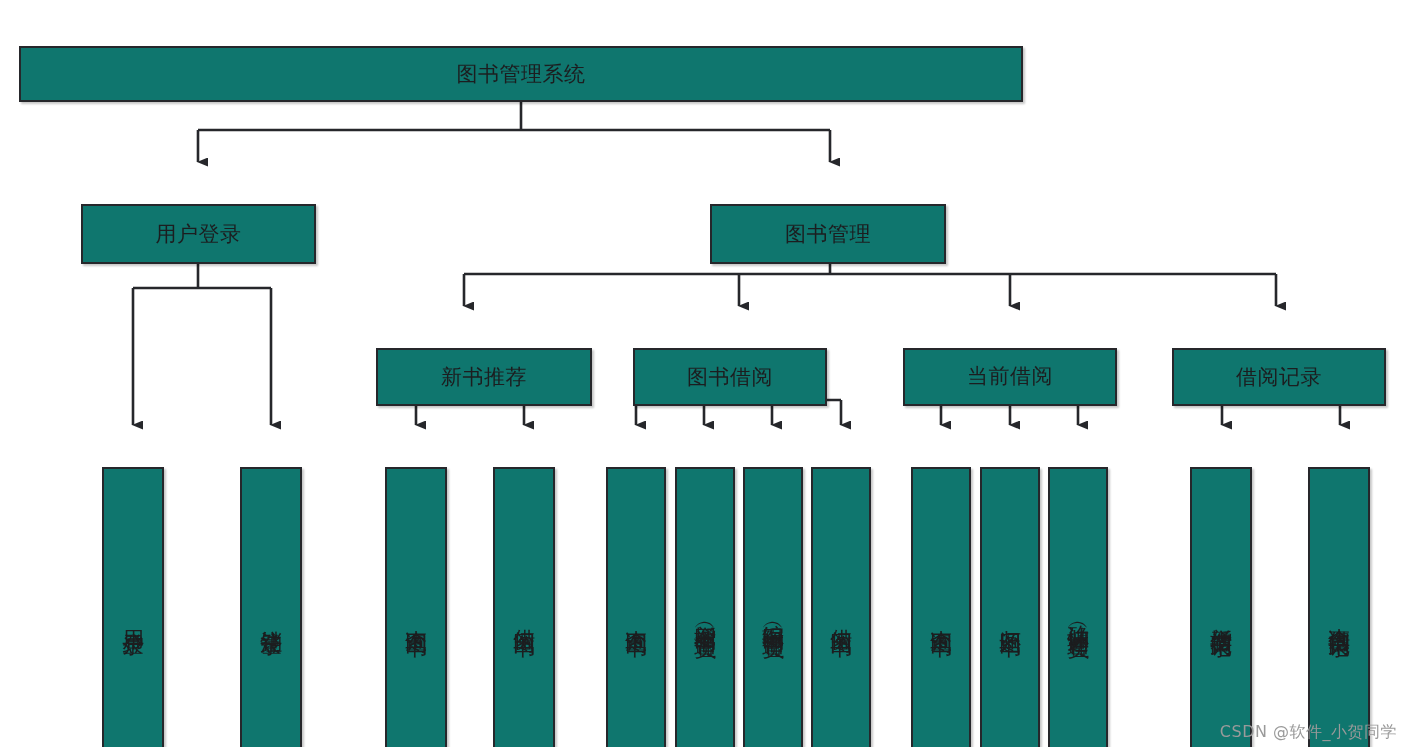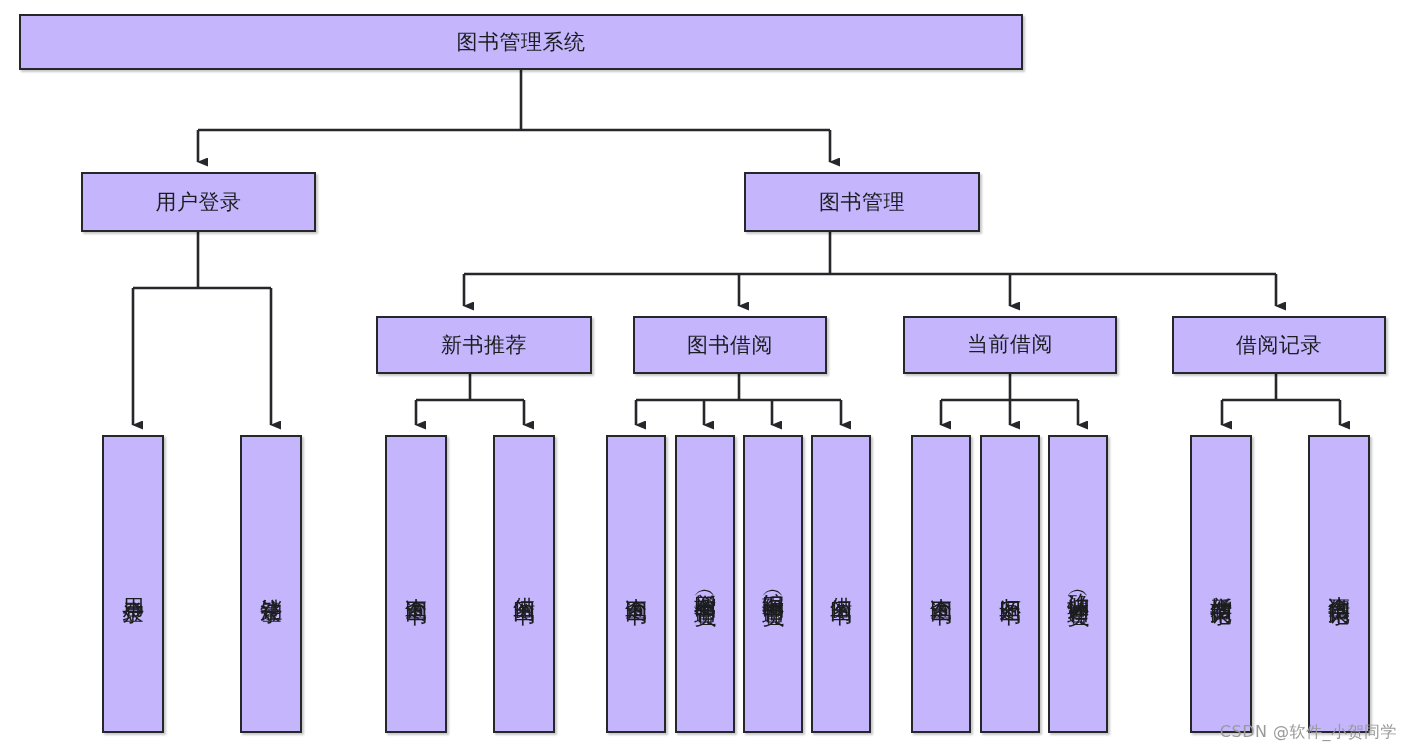--- a/index.html
+++ b/index.html
@@ -23,27 +23,28 @@
     position: absolute;
     left: 0;
     top: 0;
     width: 1405px;
     height: 747px;
     pointer-events: none;
   }
   .node {
     position: absolute;
     box-sizing: border-box;
-    background: #c4b5fd;
+    background: #0f766e;
     border: 2.5px solid #26272b;
     box-shadow: 2px 2px 2px rgba(0,0,0,0.22);
     display: flex;
     align-items: center;
     justify-content: center;
     color: #1c1d1f;
+    margin-top: 32px;
   }
   .node-label {
     display: block;
     text-align: center;
     line-height: 1.0;
     letter-spacing: 0.5px;
     white-space: nowrap;
   }
   
   .node.horiz .node-label {
@@ -134,21 +135,21 @@
     </g>
   </svg>
 
   <div class="node root horiz" style="left:19px; top:14px; width:1004px; height:56px;">
     <span class="node-label">图书管理系统</span>
   </div>
 
   <div class="node horiz" style="left:81px; top:172px; width:235px; height:60px;">
     <span class="node-label">用户登录</span>
   </div>
-  <div class="node horiz" style="left:744px; top:172px; width:236px; height:60px;">
+  <div class="node horiz" style="left:710px; top:172px; width:236px; height:60px;">
     <span class="node-label">图书管理</span>
   </div>
 
   <div class="node horiz" style="left:376px; top:316px; width:216px; height:58px;">
     <span class="node-label">新书推荐</span>
   </div>
   <div class="node horiz" style="left:633px; top:316px; width:194px; height:58px;">
     <span class="node-label">图书借阅</span>
   </div>
   <div class="node horiz" style="left:903px; top:316px; width:214px; height:58px;font-family:Liberation Mono, monospace;">

